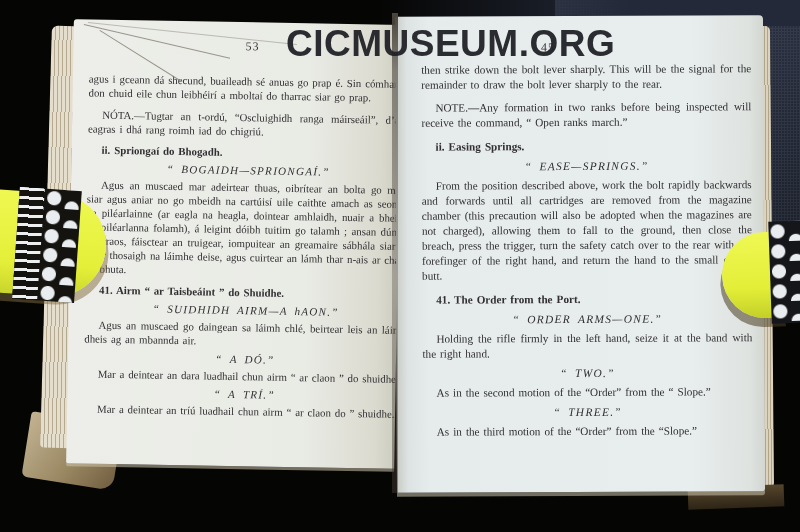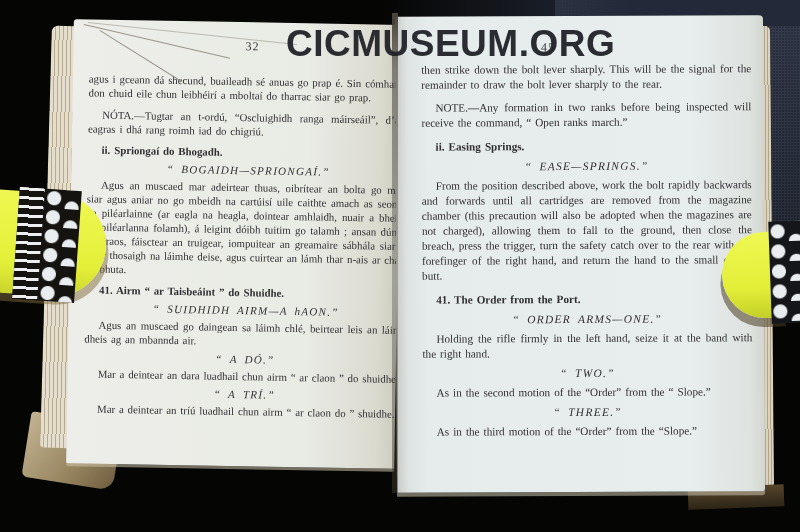--- a/index.html
+++ b/index.html
@@ -142,21 +142,21 @@
 
 <div class="leather"></div>
 <div class="leather-strip"></div>
 
 <div class="edges-left"></div>
 <div class="cover-bl"></div>
 <div class="edges-right"></div>
 <div class="cover-br"></div>
 
 <div class="page page-left">
-  <div class="pagenum">32</div>
+  <div class="pagenum">53</div>
   <div class="content">
     <p class="bodytext">agus i gceann dá shecund, buaileadh sé anuas go prap é. Sin cómhartha don chuid eile chun leibhéirí a mboltaí do tharrac siar go prap.</p>
     <p class="indent gap">NÓTA.—Tugtar an t-ordú, “Oscluighidh ranga máirseáil”, d’aon eagras i dhá rang roimh iad do chigriú.</p>
     <p class="heading">ii. Spriongaí do Bhogadh.</p>
     <p class="command">“ BOGAIDH—SPRIONGAÍ.”</p>
     <p class="indent">Agus an muscaed mar adeirtear thuas, oibrítear an bolta go mear siar agus aniar no go mbeidh na cartúisí uile caithte amach as seomra na piléarlainne (ar eagla na heagla, dointear amhlaidh, nuair a bheidh na piléarlanna folamh), á leigint dóibh tuitim go talamh ; ansan dúntar an craos, fáisctear an truigear, iompuitear an greamaire sábhála siar le méir thosaigh na láimhe deise, agus cuirtear an lámh thar n-ais ar chaol an bhuta.</p>
     <p class="heading">41. Airm “ ar Taisbeáint ” do Shuidhe.</p>
     <p class="command">“ SUIDHIDH AIRM—A hAON.”</p>
     <p class="indent">Agus an muscaed go daingean sa láimh chlé, beirtear leis an láimh dheis ag an mbannda air.</p>
     <p class="command gap">“ A DÓ.”</p>

